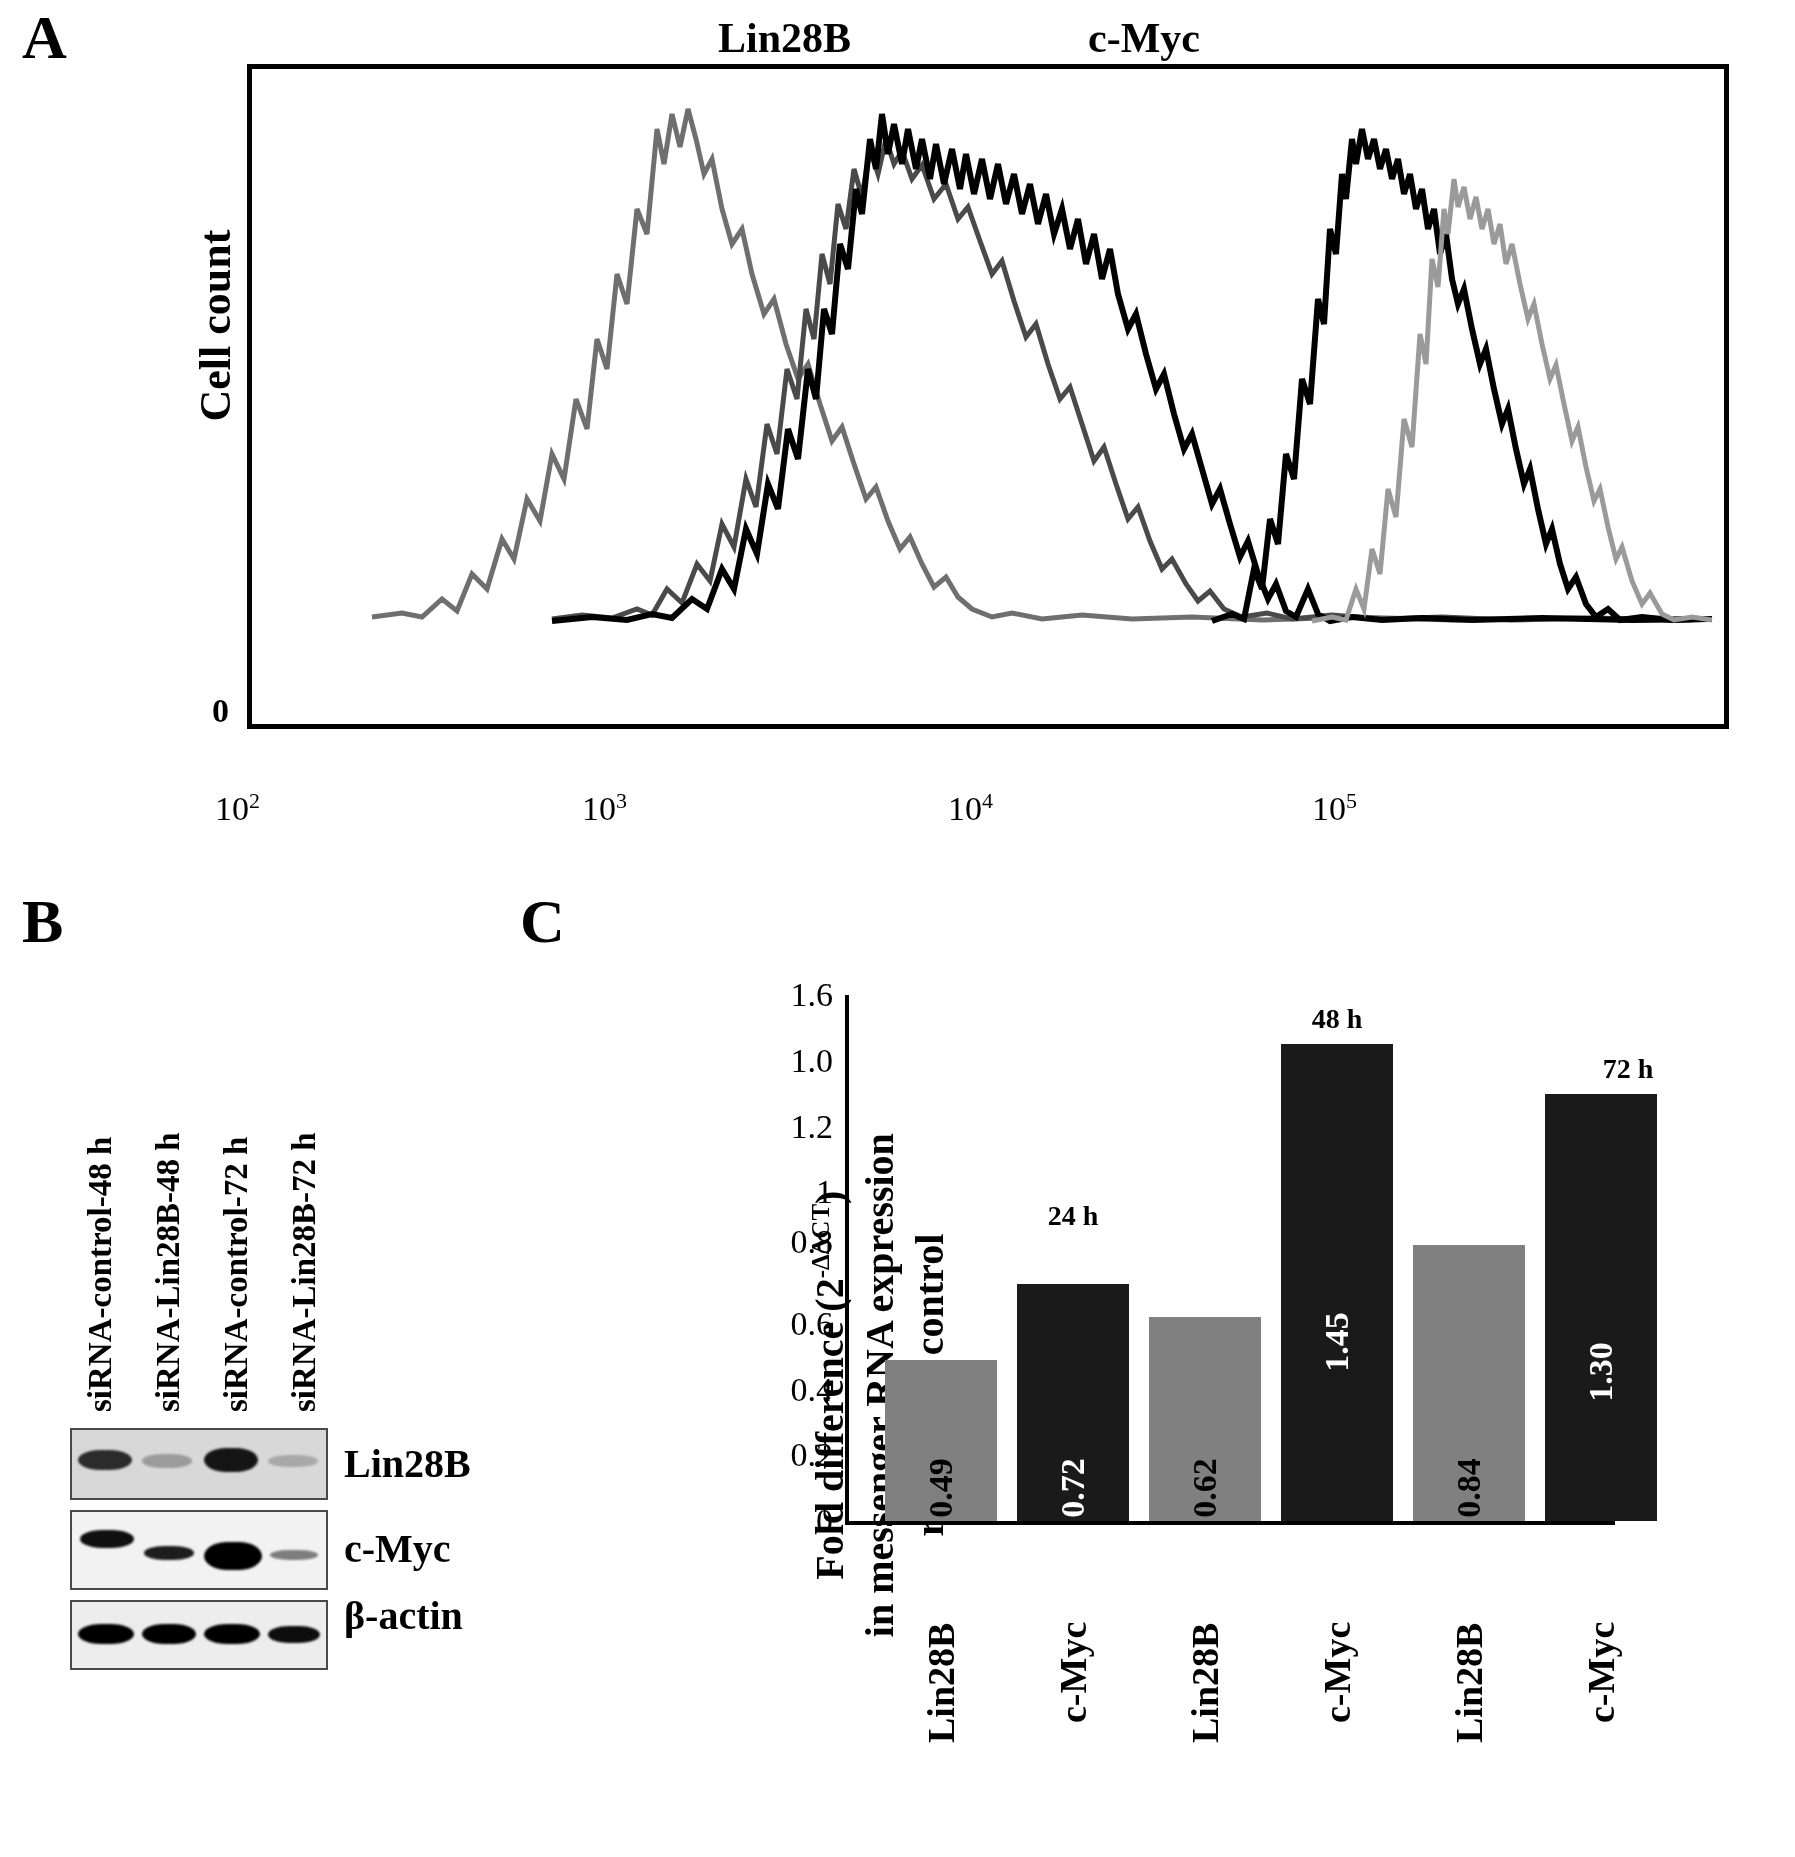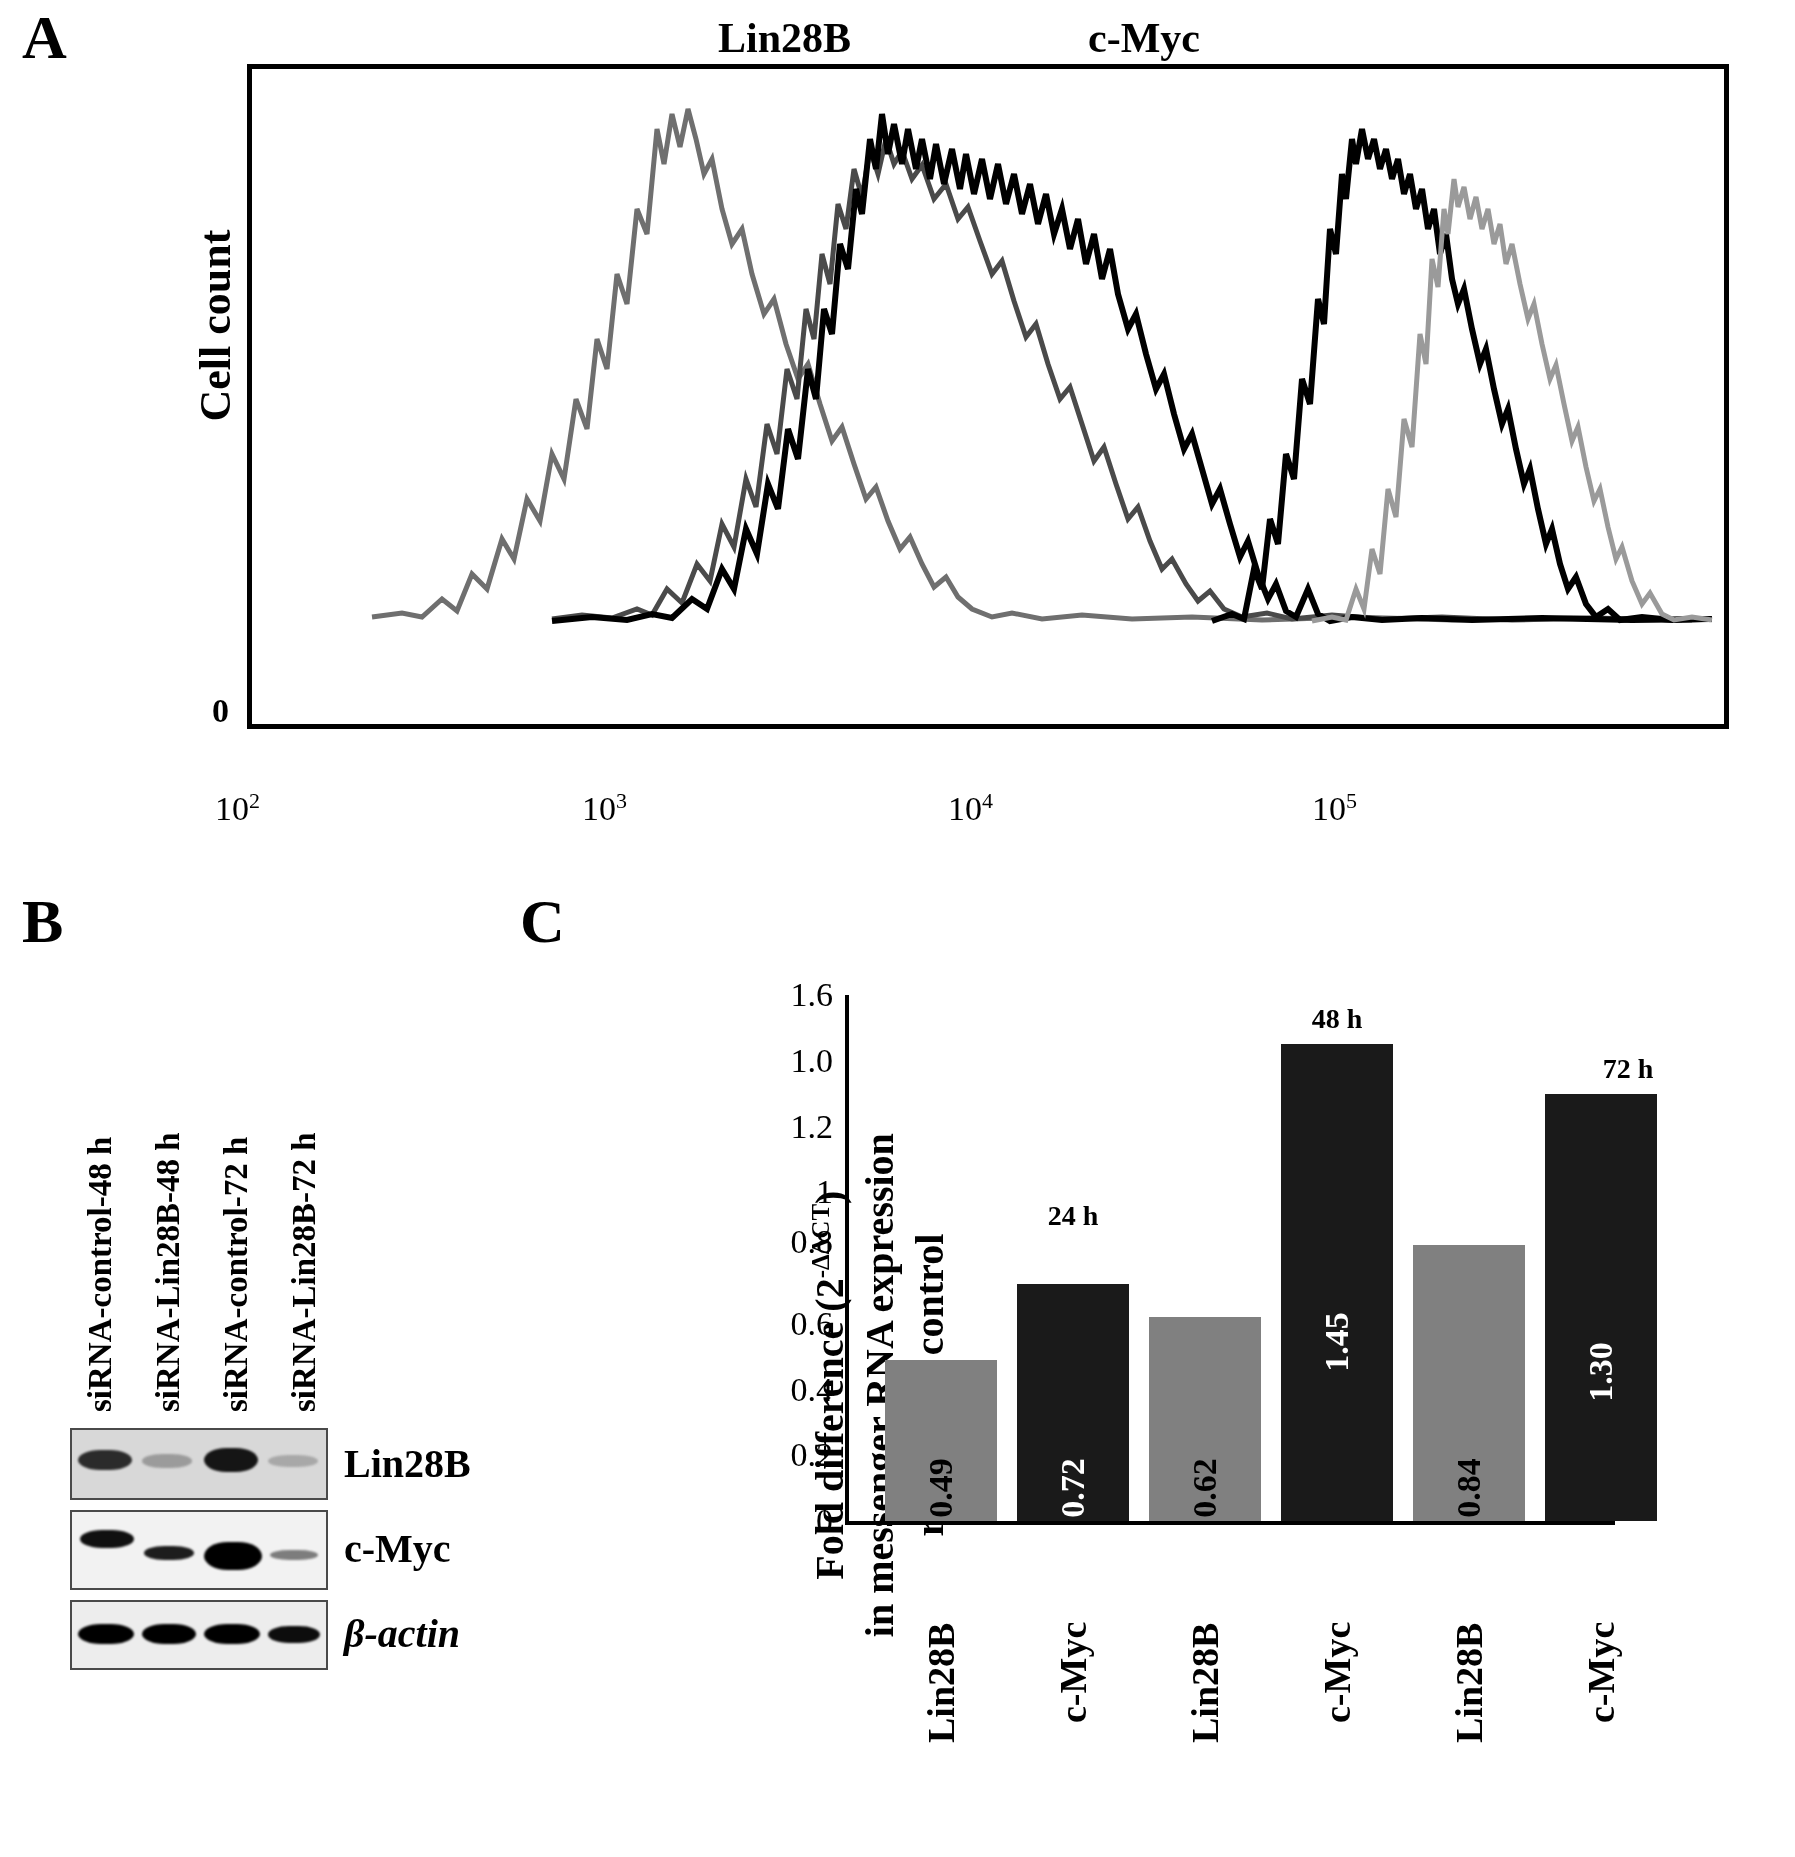--- a/index.html
+++ b/index.html
@@ -274,21 +274,21 @@
     <div class="band" style="left:198px; top:38px; width:48px; height:10px; background:#7d7d7d;"></div>
   </div>
   <div class="blot-row-label" style="left:344px; top:645px;">c-Myc</div>
 
   <div class="blot-band-box" style="left:70px; top:720px; width:258px; height:70px; background:#ededed;">
     <div class="band" style="left:6px; top:22px; width:56px; height:20px; background:#000000;"></div>
     <div class="band" style="left:70px; top:22px; width:54px; height:20px; background:#000000;"></div>
     <div class="band" style="left:132px; top:22px; width:56px; height:20px; background:#000000;"></div>
     <div class="band" style="left:196px; top:24px; width:52px; height:17px; background:#0d0d0d;"></div>
   </div>
-  <div class="blot-row-label" style="left:344px; top:730px;font-style:italic;">β-actin</div>
+  <div class="blot-row-label" style="left:344px; top:712px;">β-actin</div>
 </div>
 
 <div id="panel-c">
 
   <div class="panel-letter" id="panel-c-letter">C</div>
 
   <div id="c-y-label">
     <span>Fold difference (2</span><sup>-ΔΔCT</sup><span>)</span><br>
     <span>in messenger RNA expression</span><br>
     <span>relative to control</span>

